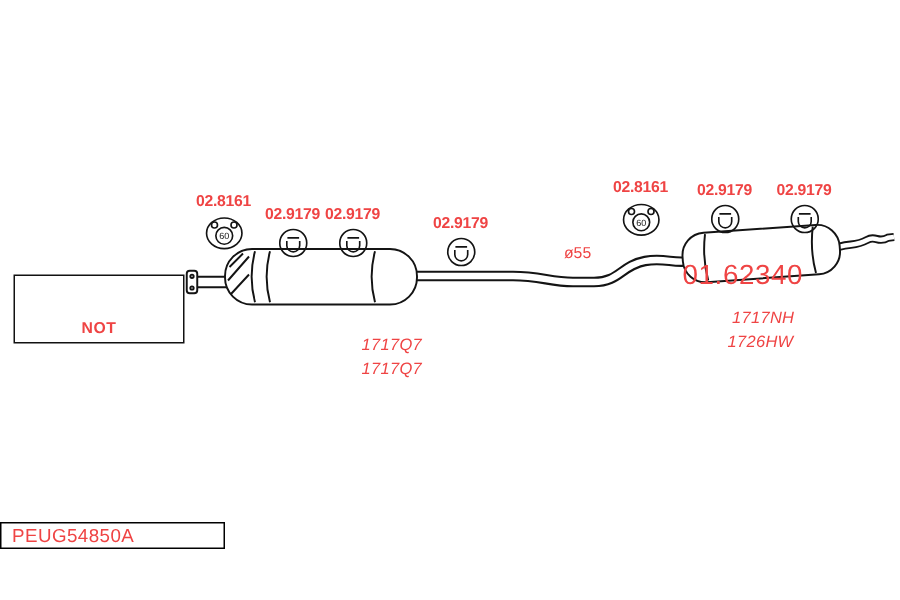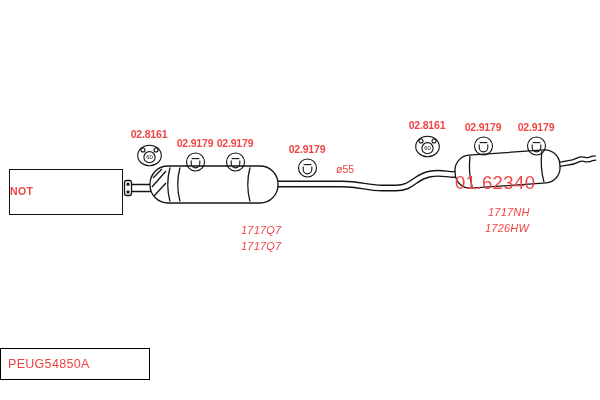--- a/index.html
+++ b/index.html
@@ -13,28 +13,28 @@
     align-items:center;gap:2px;
   }
   .flabel{font-size:10.5px;font-weight:700;letter-spacing:-0.2px;white-space:nowrap;}
   .part-number{
     position:absolute;font-size:18.5px;font-weight:400;letter-spacing:0.4px;
     white-space:nowrap;
   }
   .ref{position:absolute;font-size:11px;letter-spacing:0.2px;white-space:nowrap;font-style:italic;}
   .dia-label{position:absolute;font-size:10.5px;white-space:nowrap;}
   .na-box{
-    position:absolute;left:9px;top:169px;width:114px;height:46px;
+    position:absolute;left:9px;top:183px;width:114px;height:46px;
     border:1.4px solid #111;box-sizing:border-box;
-    display:flex;flex-direction:column;align-items:flex-start;justify-content:center;
+    display:flex;flex-direction:row;align-items:flex-end;justify-content:center;
     font-size:10.5px;font-weight:700;letter-spacing:0.4px;line-height:1.5;
     background:#fff;
   }
   .code-box{
-    position:absolute;left:0px;top:348px;width:150px;height:32px;
+    position:absolute;left:0px;top:348px;width:150px;height:18px;
     border:1.6px solid #000;box-sizing:border-box;background:#fff;
     display:flex;align-items:center;padding-left:7px;
     font-size:12.5px;letter-spacing:0.3px;
   }
 </style>
 </head>
 <body>
 
 <div id="stage">
 
@@ -147,21 +147,21 @@
     </svg>
   </div>
 
   <div class="na-box">
     <span>NOT</span>
   </div>
 
   <div class="ref" style="left:241px;top:224px">1717Q7</div>
   <div class="ref" style="left:241px;top:240px">1717Q7</div>
 
-  <div class="dia-label" style="left:336px;top:163px">ø55</div>
+  <div class="dia-label" style="left:376px;top:163px">ø55</div>
 
   <div class="part-number" style="left:455px;top:172px">01.62340</div>
   <div class="ref" style="left:488px;top:206px">1717NH</div>
   <div class="ref" style="left:485px;top:222px">1726HW</div>
 
   <div class="code-box">
     <span>PEUG54850A</span>
   </div>
 
 </div>

